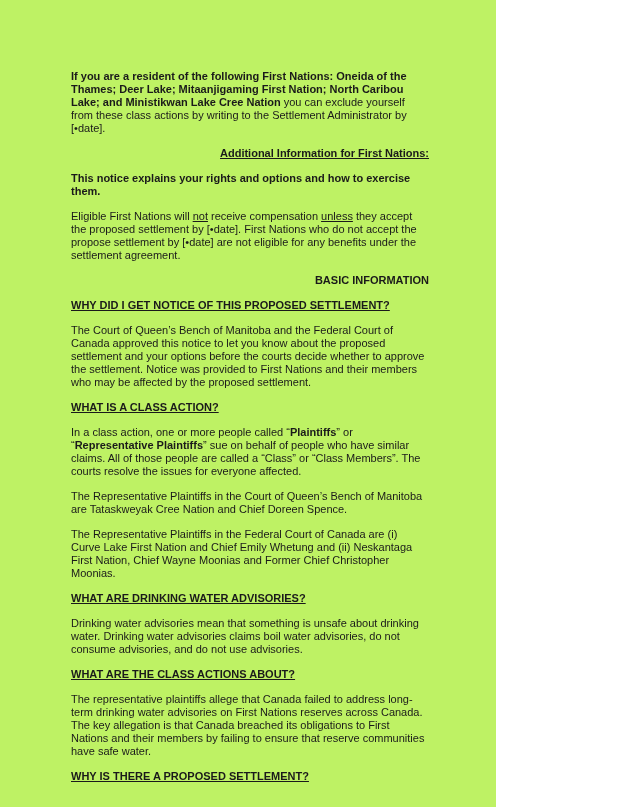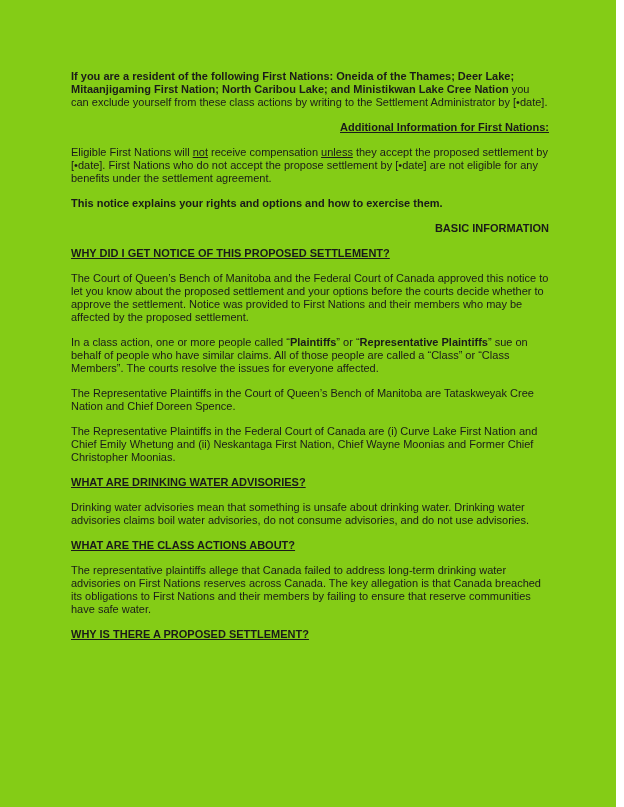--- a/index.html
+++ b/index.html
@@ -2,23 +2,23 @@
 <html><head>
 <meta charset="utf-8">
 <style>
   html, body {
     margin: 0;
     padding: 0;
     background: #ffffff;
   }
   .page {
     box-sizing: border-box;
-    width: 616px;
+    width: 496px;
     height: 807px;
-    background: #84cc16;
+    background: #bef264;
     padding: 70px 67px 0 71px;
     font-family: "Liberation Sans", "DejaVu Sans", sans-serif;
     font-size: 11px;
     line-height: 13px;
     color: #1a1a1a;
     overflow: hidden;
   }
   .blk {
     margin: 0 0 12px 0;
     font-size: 11px;
@@ -30,30 +30,31 @@
 </style>
 </head>
 <body>
 
 <div class="page">
 
   <p class="blk"><span class="b">If you are a resident of the following First Nations: Oneida of the Thames; Deer Lake; Mitaanjigaming First Nation; North Caribou Lake; and Ministikwan Lake Cree Nation</span><span> you can exclude yourself from these class actions by writing to the Settlement Administrator by [•date].</span></p>
 
   <div class="blk center b u">Additional Information for First Nations:</div>
 
+  <p class="blk b">This notice explains your rights and options and how to exercise them.</p>
+
   <p class="blk"><span>Eligible First Nations will </span><span class="u">not</span><span> receive compensation </span><span class="u">unless</span><span> they accept the proposed settlement by [•date]. First Nations who do not accept the propose settlement by [•date] are not eligible for any benefits under the settlement agreement.</span></p>
-
-  <p class="blk b">This notice explains your rights and options and how to exercise them.</p>
 
   <div class="blk center b">BASIC INFORMATION</div>
 
   <div class="blk b u">WHY DID I GET NOTICE OF THIS PROPOSED SETTLEMENT?</div>
 
   <p class="blk">The Court of Queen’s Bench of Manitoba and the Federal Court of Canada approved this notice to let you know about the proposed settlement and your options before the courts decide whether to approve the settlement. Notice was provided to First Nations and their members who may be affected by the proposed settlement.</p>
 
+  <div class="blk b u">WHAT IS A CLASS ACTION?</div>
 
   <p class="blk"><span>In a class action, one or more people called “</span><span class="b">Plaintiffs</span><span>” or “</span><span class="b">Representative Plaintiffs</span><span>” sue on behalf of people who have similar claims. All of those people are called a “Class” or “Class Members”. The courts resolve the issues for everyone affected.</span></p>
 
   <p class="blk">The Representative Plaintiffs in the Court of Queen’s Bench of Manitoba are Tataskweyak Cree Nation and Chief Doreen Spence.</p>
 
   <p class="blk">The Representative Plaintiffs in the Federal Court of Canada are (i) Curve Lake First Nation and Chief Emily Whetung and (ii) Neskantaga First Nation, Chief Wayne Moonias and Former Chief Christopher Moonias.</p>
 
 
   <div class="blk b u">WHAT ARE DRINKING WATER ADVISORIES?</div>
 

